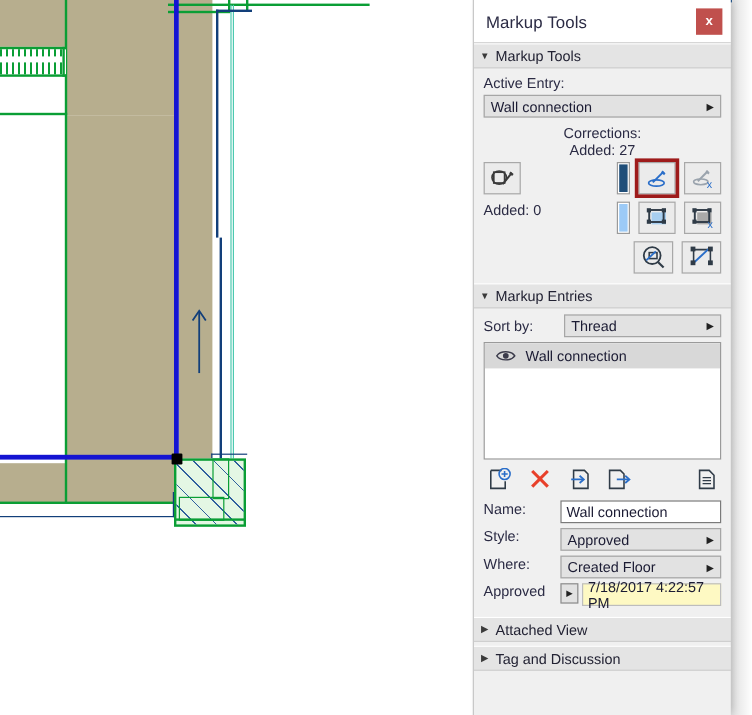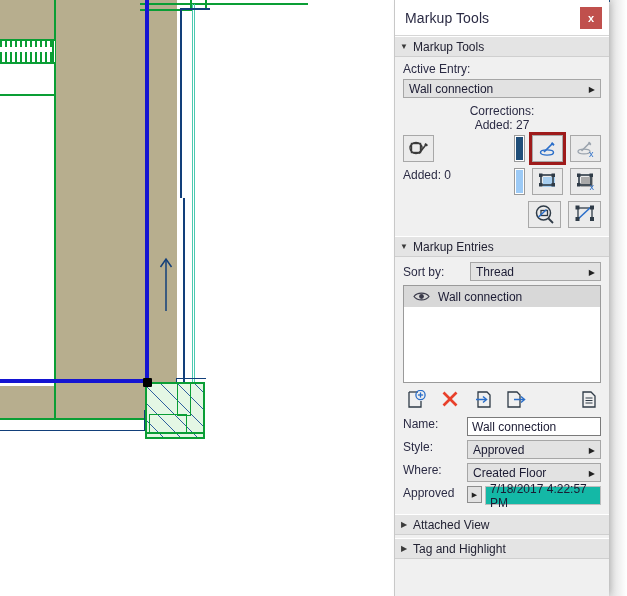--- a/index.html
+++ b/index.html
@@ -153,21 +153,21 @@
   .frow { display: flex; align-items: flex-start; margin-top: 4px; }
   .frow > .lbl { width: 64px; flex: 0 0 64px; }
   .frow > .fld { flex: 1; }
 
   .spin {
     width: 15px; height: 17px; background: #e2e2e2; border: 1px solid #8d8d8d;
     display: flex; align-items: center; justify-content: center;
     font-size: 7px; color: #222; cursor: pointer; margin-right: 3px;
   }
   .created-val {
-    flex: 1; height: 19px; background: #14b8a6; border: 1px solid #bdbdbd;
+    flex: 1; height: 19px; background: #fef9c3; border: 1px solid #bdbdbd;
     display: flex; align-items: center; font-size: 12px; color: #1b1b33;
     padding-left: 4px;
   }
 </style>
 </head>
 <body>
 
 <div id="root">
 
   <div id="cad">
@@ -427,18 +427,18 @@
         <div class="created-val">7/18/2017 4:22:57 PM</div>
       </div>
     </div>
 
     <div class="section-hdr" style="margin-top:9px;">
       <span class="tri">▶</span>
       <span>Attached View</span>
     </div>
     <div class="section-hdr" style="margin-top:3px;">
       <span class="tri">▶</span>
-      <span>Tag and Highlight</span>
+      <span>Tag and Discussion</span>
     </div>
   </div>
 
   <div id="panel-shadow"></div>
 </div>
 
 </body></html>

